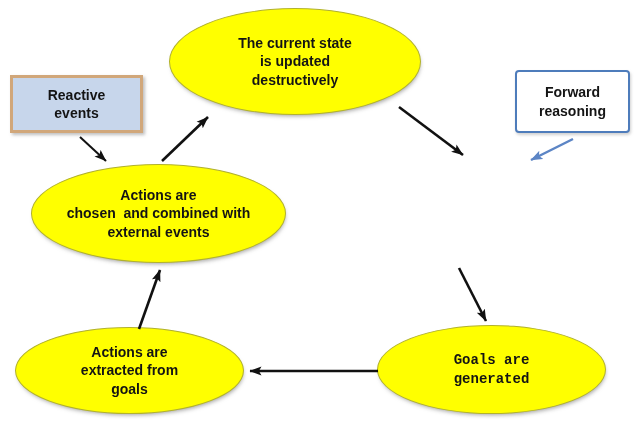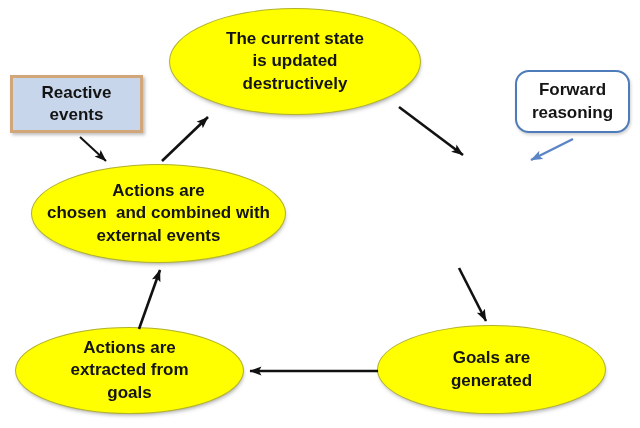--- a/index.html
+++ b/index.html
@@ -16,45 +16,45 @@
     display: flex;
     align-items: center;
     justify-content: center;
     box-sizing: border-box;
     text-align: center;
   }
   .node .label {
     white-space: pre-wrap;
     font-weight: 700;
     color: #141414;
-    font-size: 17px;
+    font-size: 14px;
     line-height: 1.3;
   }
   .ellipse {
     background: #ffff00;
     border: 1.6px solid #b1b12e;
     border-radius: 50%;
     box-shadow: 1px 3px 4px -2px rgba(110,110,110,0.65);
   }
   .ellipse-current   { left: 169px; top: 8px;   width: 252px; height: 107px; }
   .ellipse-chosen    { left: 31px;  top: 164px; width: 255px; height: 99px;  }
   .ellipse-reactive  { left: 337px; top: 153px; width: 269px; height: 114px; }
   .ellipse-extracted { left: 15px;  top: 327px; width: 229px; height: 87px;  }
-  .ellipse-goals     { left: 377px; top: 325px; width: 229px; height: 89px;  }
+  .ellipse-goals     { left: 377px; top: 325px; width: 229px; height: 89px; font-family: Liberation Mono, monospace;  }
   .box-external {
     left: 10px; top: 75px; width: 133px; height: 58px;
     background: #c7d6eb;
     border: 3px solid #d1a77a;
     box-shadow: 2px 2px 3px rgba(130,130,130,0.5);
   }
   .box-forward {
     left: 515px; top: 70px; width: 115px; height: 63px;
     background: #ffffff;
     border: 2.5px solid #4e7cbb;
-    border-radius: 14px;
+    border-radius: 4px;
     box-shadow: 1px 2px 3px rgba(140,140,140,0.4);
   }
   svg.arrow-layer {
     position: absolute;
     left: 0; top: 0;
     width: 640px; height: 428px;
     pointer-events: none;
   }
 </style>
 </head>

